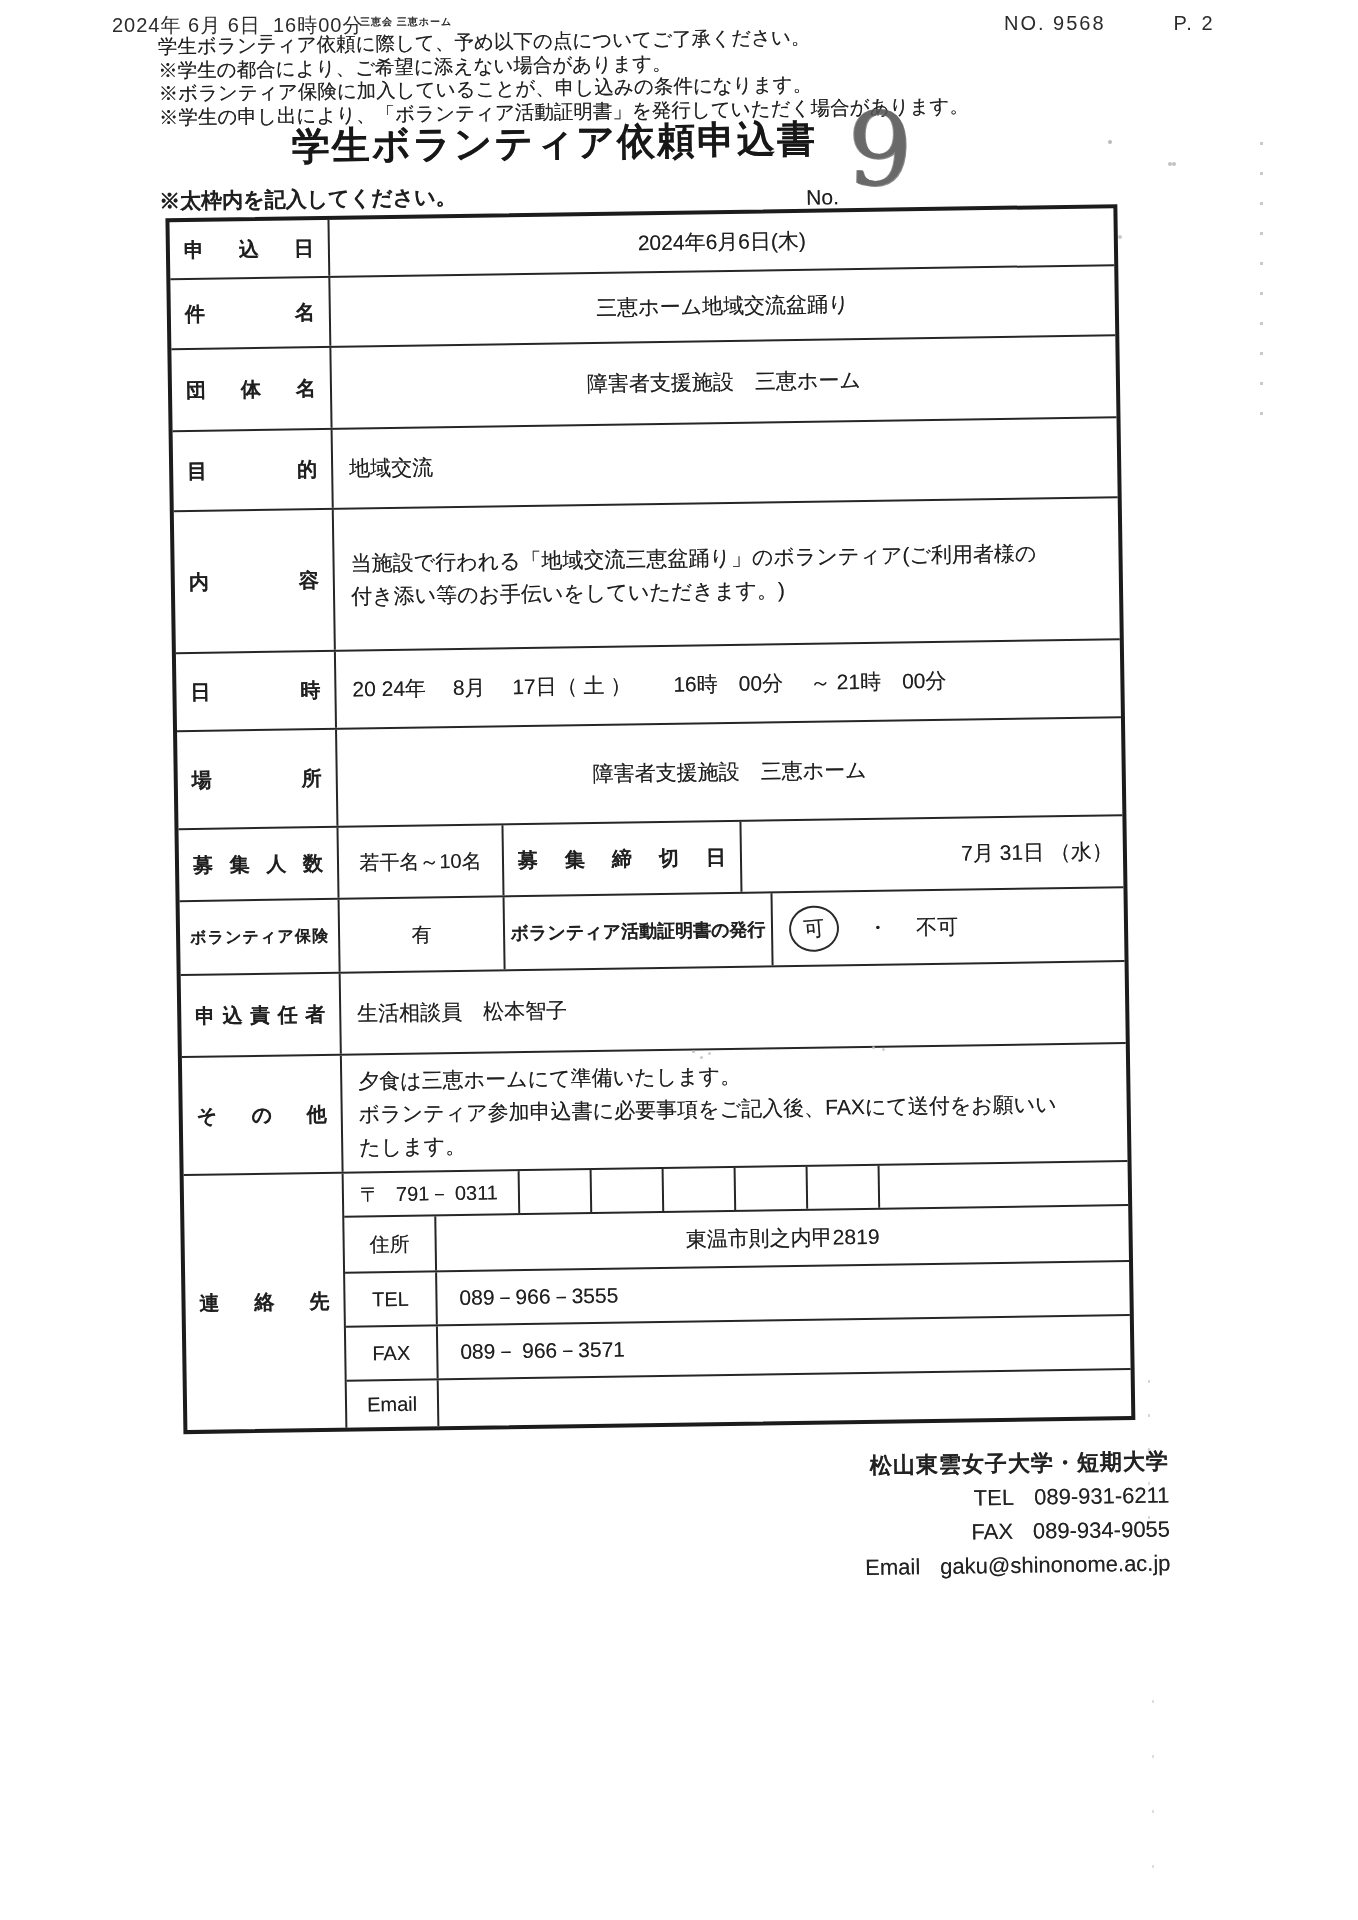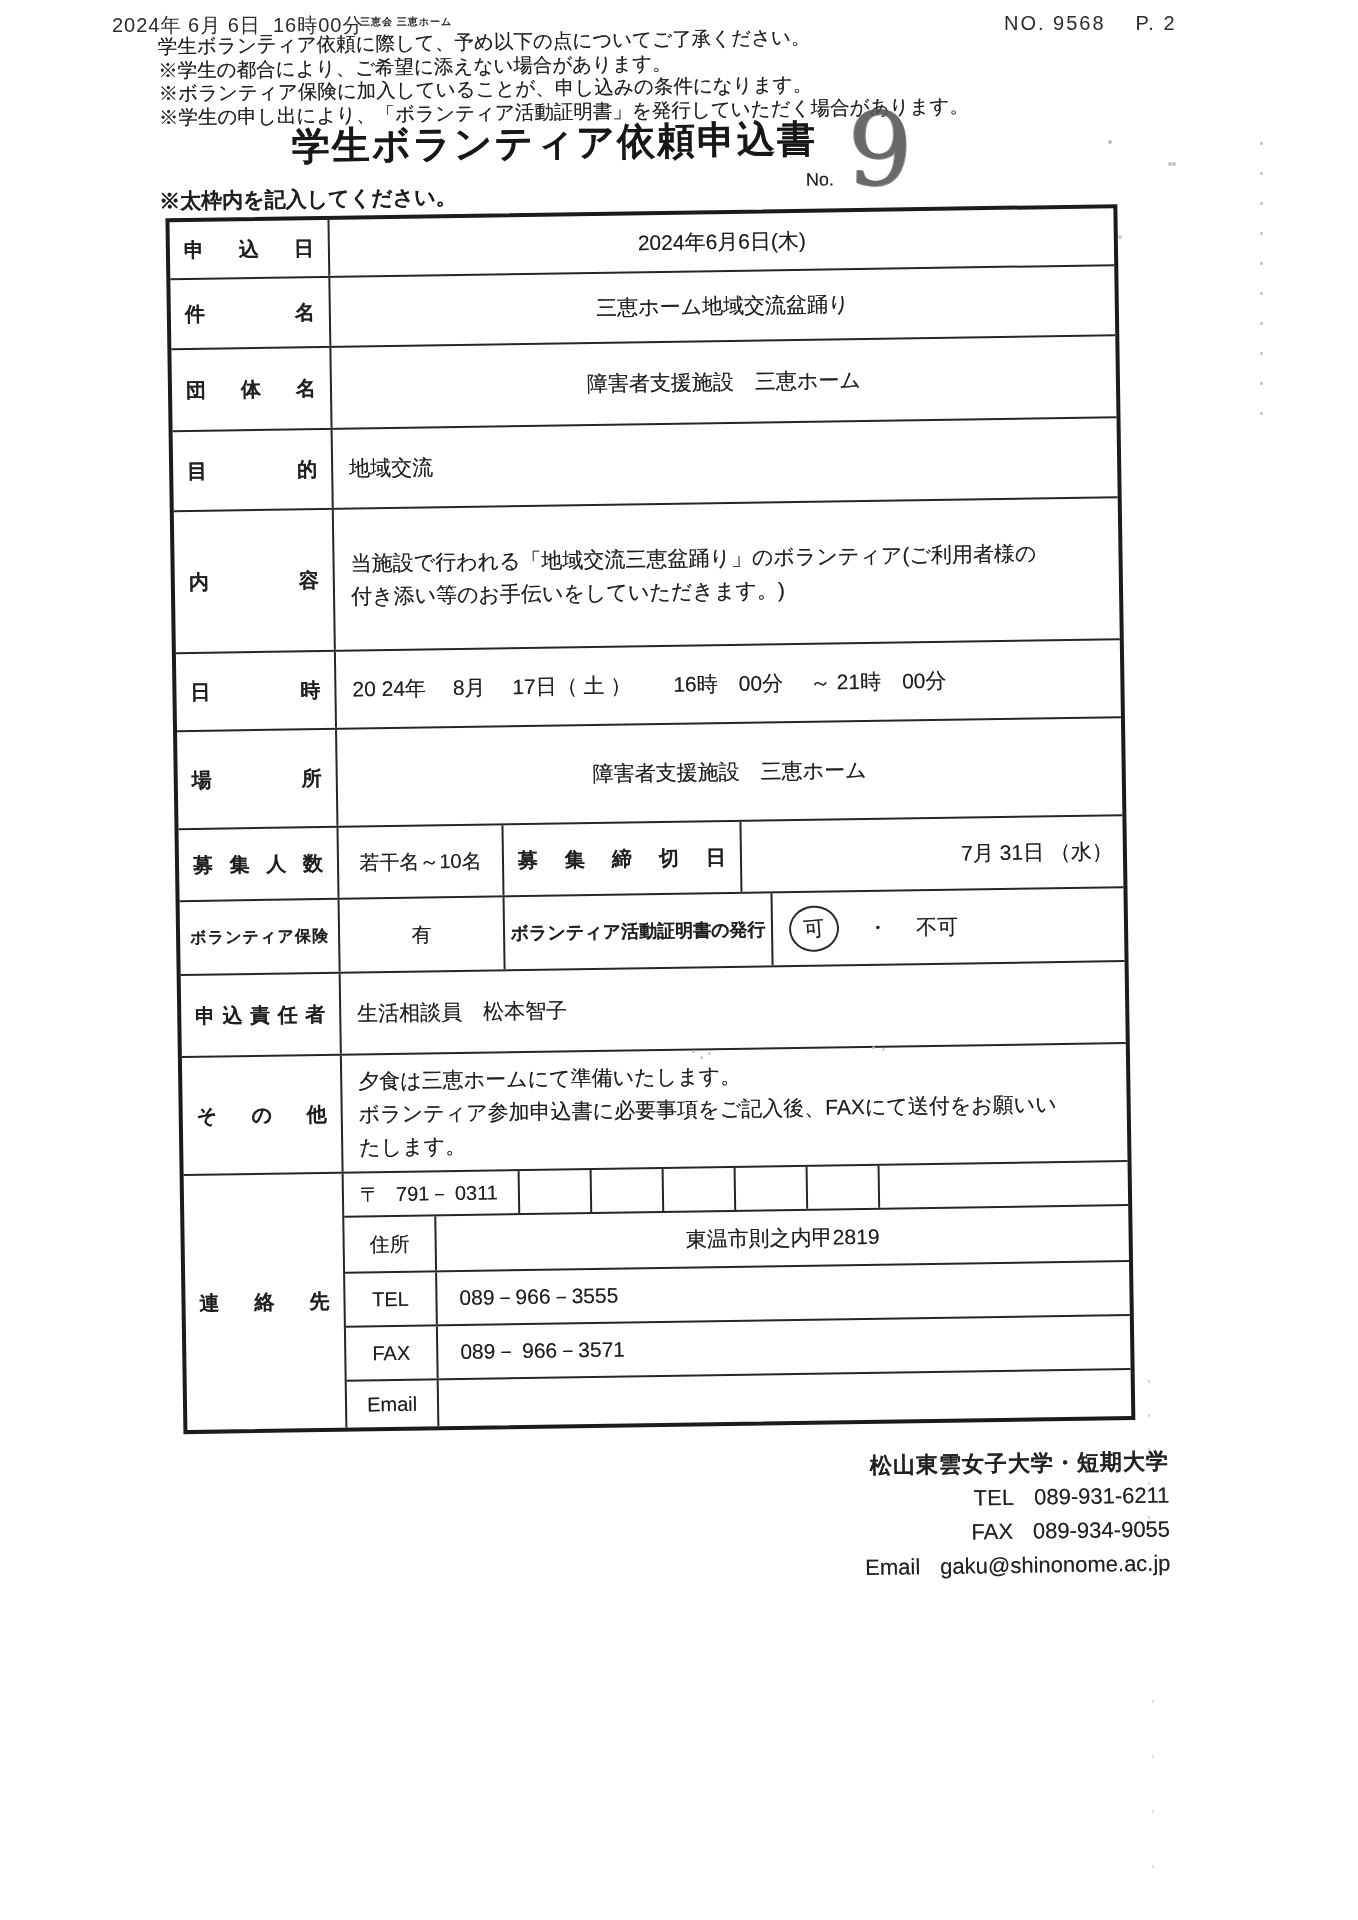--- a/index.html
+++ b/index.html
@@ -6,34 +6,34 @@
   body{
     width:1358px;height:1920px;position:relative;overflow:hidden;
     background:#ffffff;color:#1f1f1f;
     font-family:"Liberation Sans",sans-serif;
   }
   
   .fax-line{position:absolute;white-space:nowrap;color:#2b2b2b;}
   .fax-datetime{left:112px;top:12px;font-size:20px;letter-spacing:1px;}
   .fax-sender{left:360px;top:15px;font-size:10px;letter-spacing:1px;font-weight:bold;}
   .fax-no{left:1004px;top:12px;font-size:20px;letter-spacing:2px;}
-  .fax-no .pg{margin-left:30px;}
+  .fax-no .pg{margin-left:68px;}
 
   
   .doc{
     position:absolute;inset:0;
     transform:rotate(-0.85deg);transform-origin:660px 860px;
     text-shadow:0 0 0.3px rgba(20,20,20,.55);
   }
   .notes{position:absolute;left:170px;top:28px;font-size:19.5px;line-height:23.5px;white-space:nowrap;color:#222;}
   .doc-title{
     position:absolute;left:0;top:116px;width:1130px;text-align:center;
     font-size:38px;font-weight:700;letter-spacing:2px;color:#171717;
   }
-  .no-label{position:absolute;left:816px;top:172px;font-size:18px;}
+  .no-label{position:absolute;left:816px;top:188px;font-size:21px;}
   .hand-nine{
     position:absolute;left:858px;top:102px;
     font-family:"DejaVu Serif",serif;font-size:102px;line-height:1;
     color:#555;opacity:.88;transform:rotate(2deg);
     text-shadow:1px 1px 0 #7a7a7a,-1px 0 0 #8a8a8a;
   }
   .fill-note{position:absolute;left:169px;top:180px;font-size:21px;font-weight:700;white-space:nowrap;}
 
   
   .form-table{

